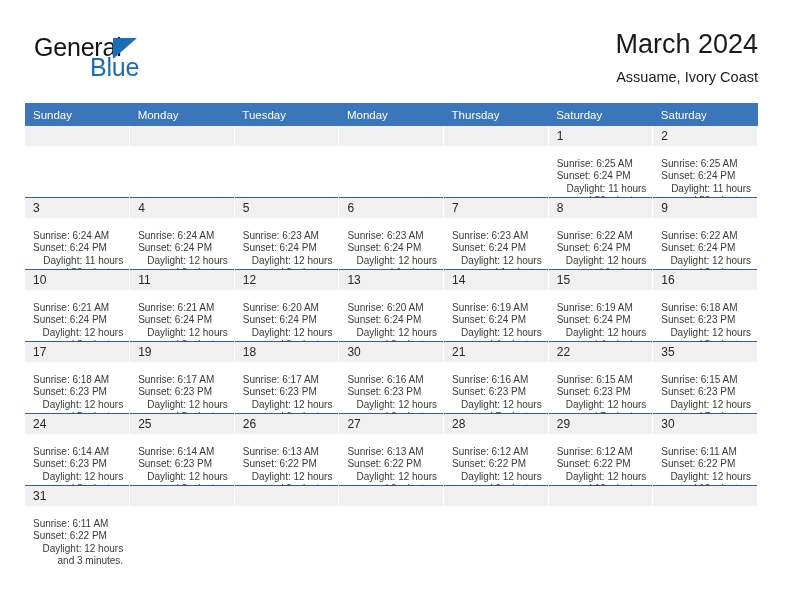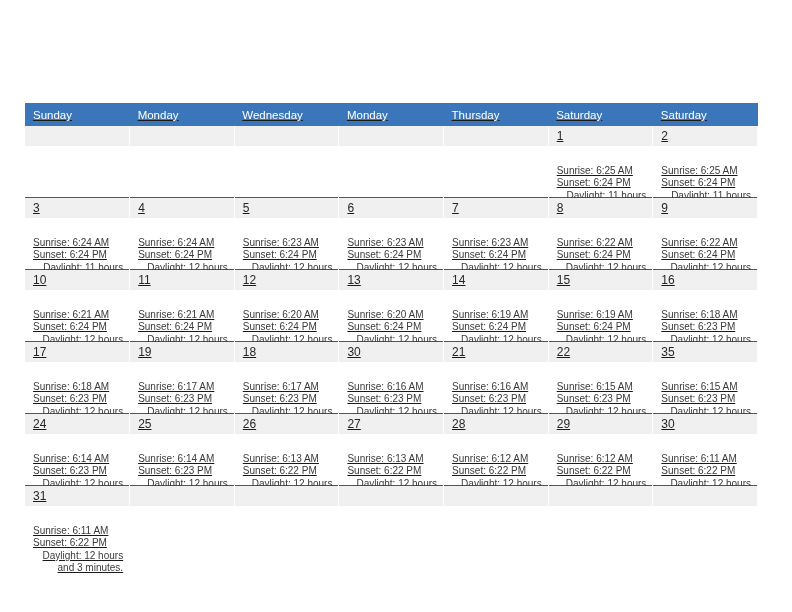--- a/index.html
+++ b/index.html
@@ -88,21 +88,20 @@
   }
 
   
   .calendar {
     position: absolute;
     left: 25px;
     top: 103px;
     width: 733px;
     border-collapse: collapse;
     table-layout: fixed;
-    text-decoration: underline;
   }
   .calendar th {
     background: #3a76b9;
     color: #ffffff;
     font-size: 11.5px;
     font-weight: normal;
     text-align: left;
     padding: 5px 0 5px 8px;
     height: 13px;
     border: none;
@@ -127,48 +126,62 @@
     color: #262626;
     font-size: 12px;
     line-height: 14px;
     padding: 3px 0 3px 8px;
     height: 14px;
   }
   .cell-empty .daynum {
     color: transparent;
   }
   .details {
-    padding: 19px 6px 0 8px;
+    padding: 12px 6px 0 8px;
     font-size: 10px;
     line-height: 12.4px;
     color: #3a3a3a;
   }
   .details div {
     white-space: nowrap;
   }
   .details .daylight {
     white-space: normal;
     text-align: right;
   }
   .last-row td {
     height: 71px;
   }
 </style>
 </head>
 <body>
 
 <div class="page">
 
+  <div class="header">
+
+    <div class="logo">
+      <span class="logo-general">General</span>
+      <span class="logo-flag"></span>
+      <span class="logo-blue">Blue</span>
+    </div>
+
+    <div class="title-block">
+      <h1 class="cal-title">March 2024</h1>
+      <div class="cal-subtitle">Assuame, Ivory Coast</div>
+    </div>
+
+  </div>
 
   <table class="calendar">
     <thead>
       <tr id="weekday-row">
           <th>Sunday</th>
           <th>Monday</th>
-          <th>Wednesday</th>
+          <th>Tuesday</th>
           <th>Monday</th>
           <th>Thursday</th>
           <th>Saturday</th>
           <th>Saturday</th>
         </tr>
     </thead>
     <tbody id="calendar-body">
         <tr>
           <td>
             <div class="cell-inner cell-empty">

